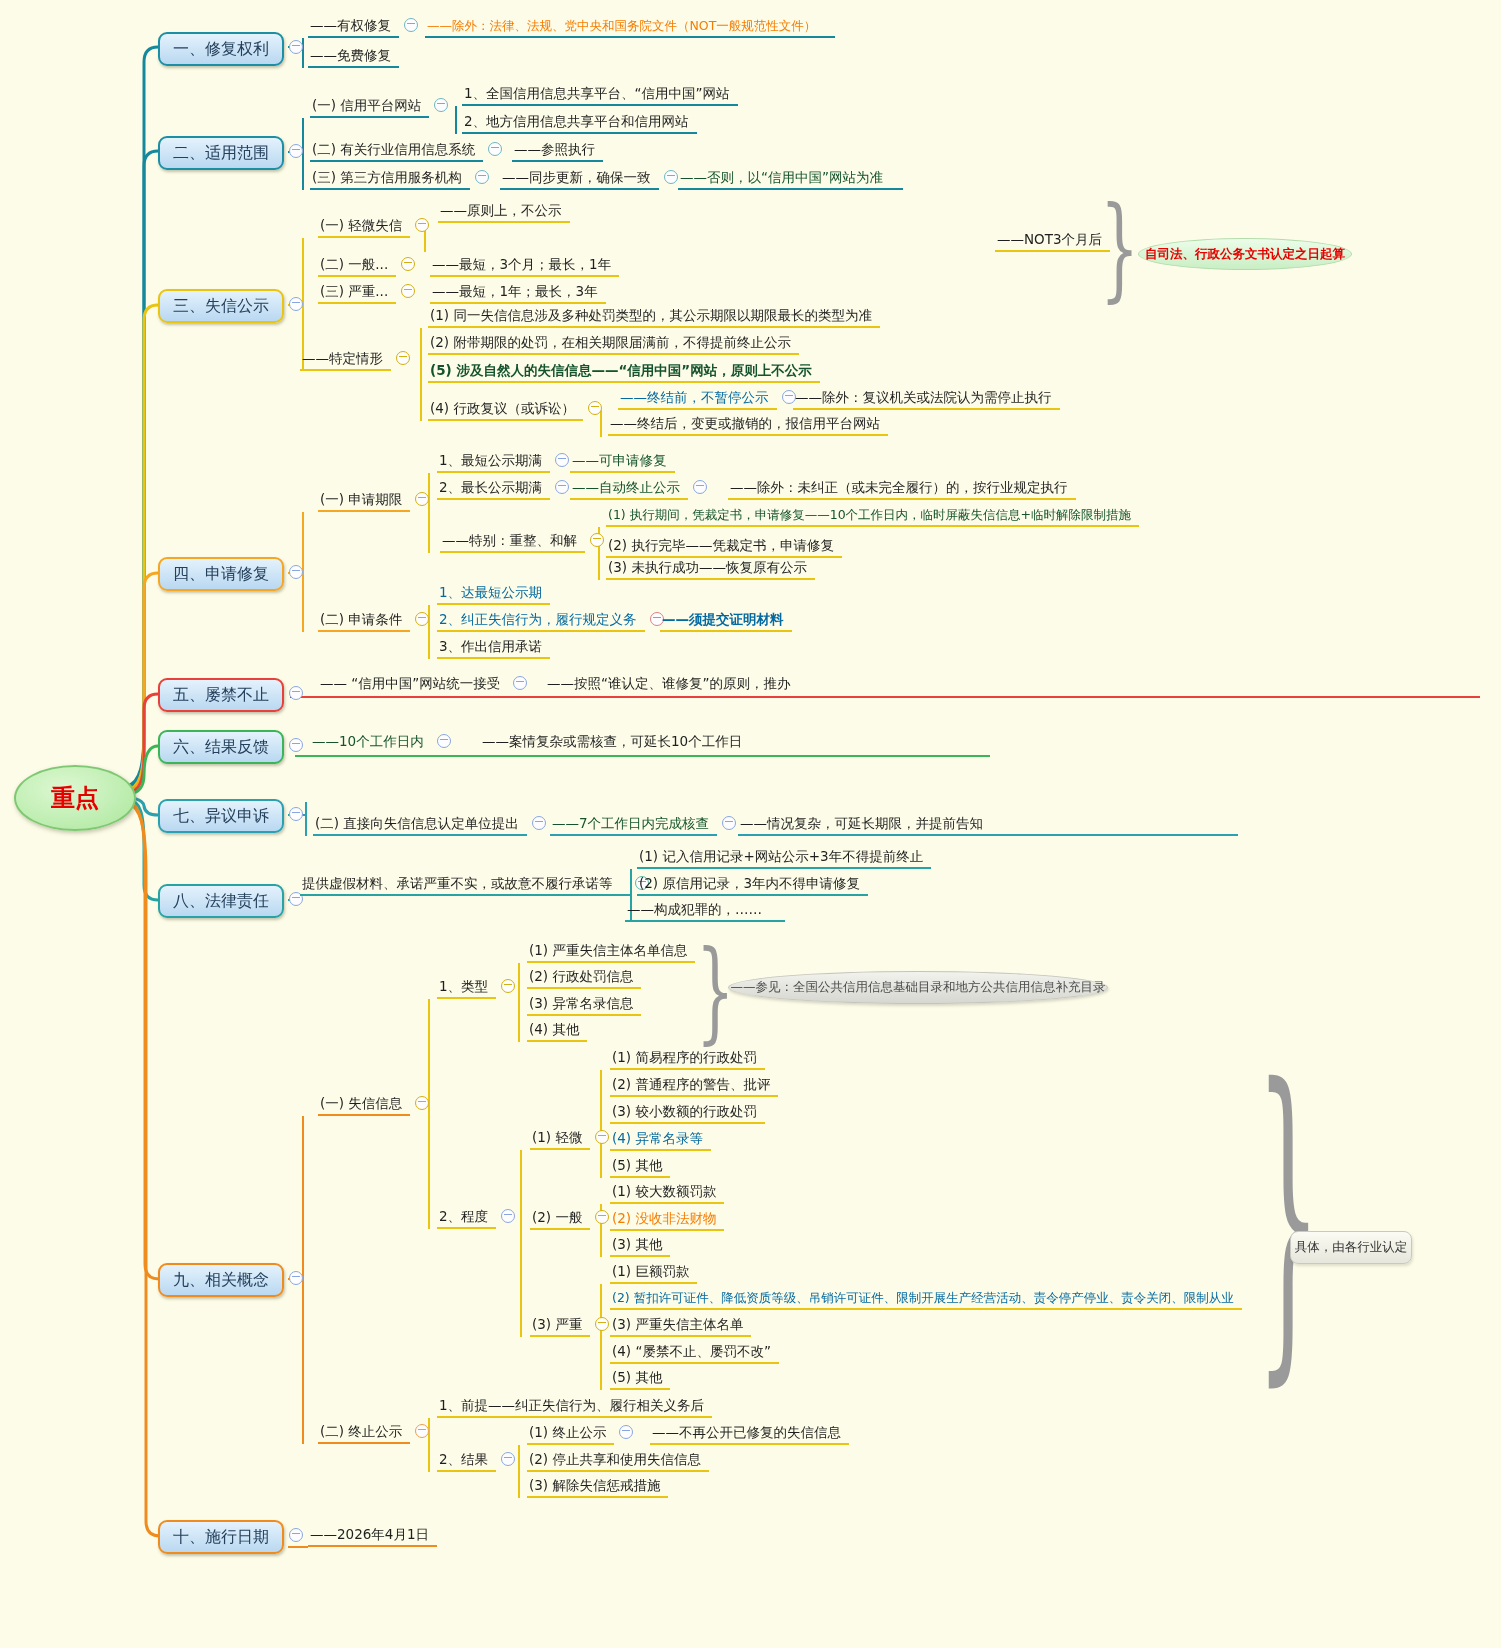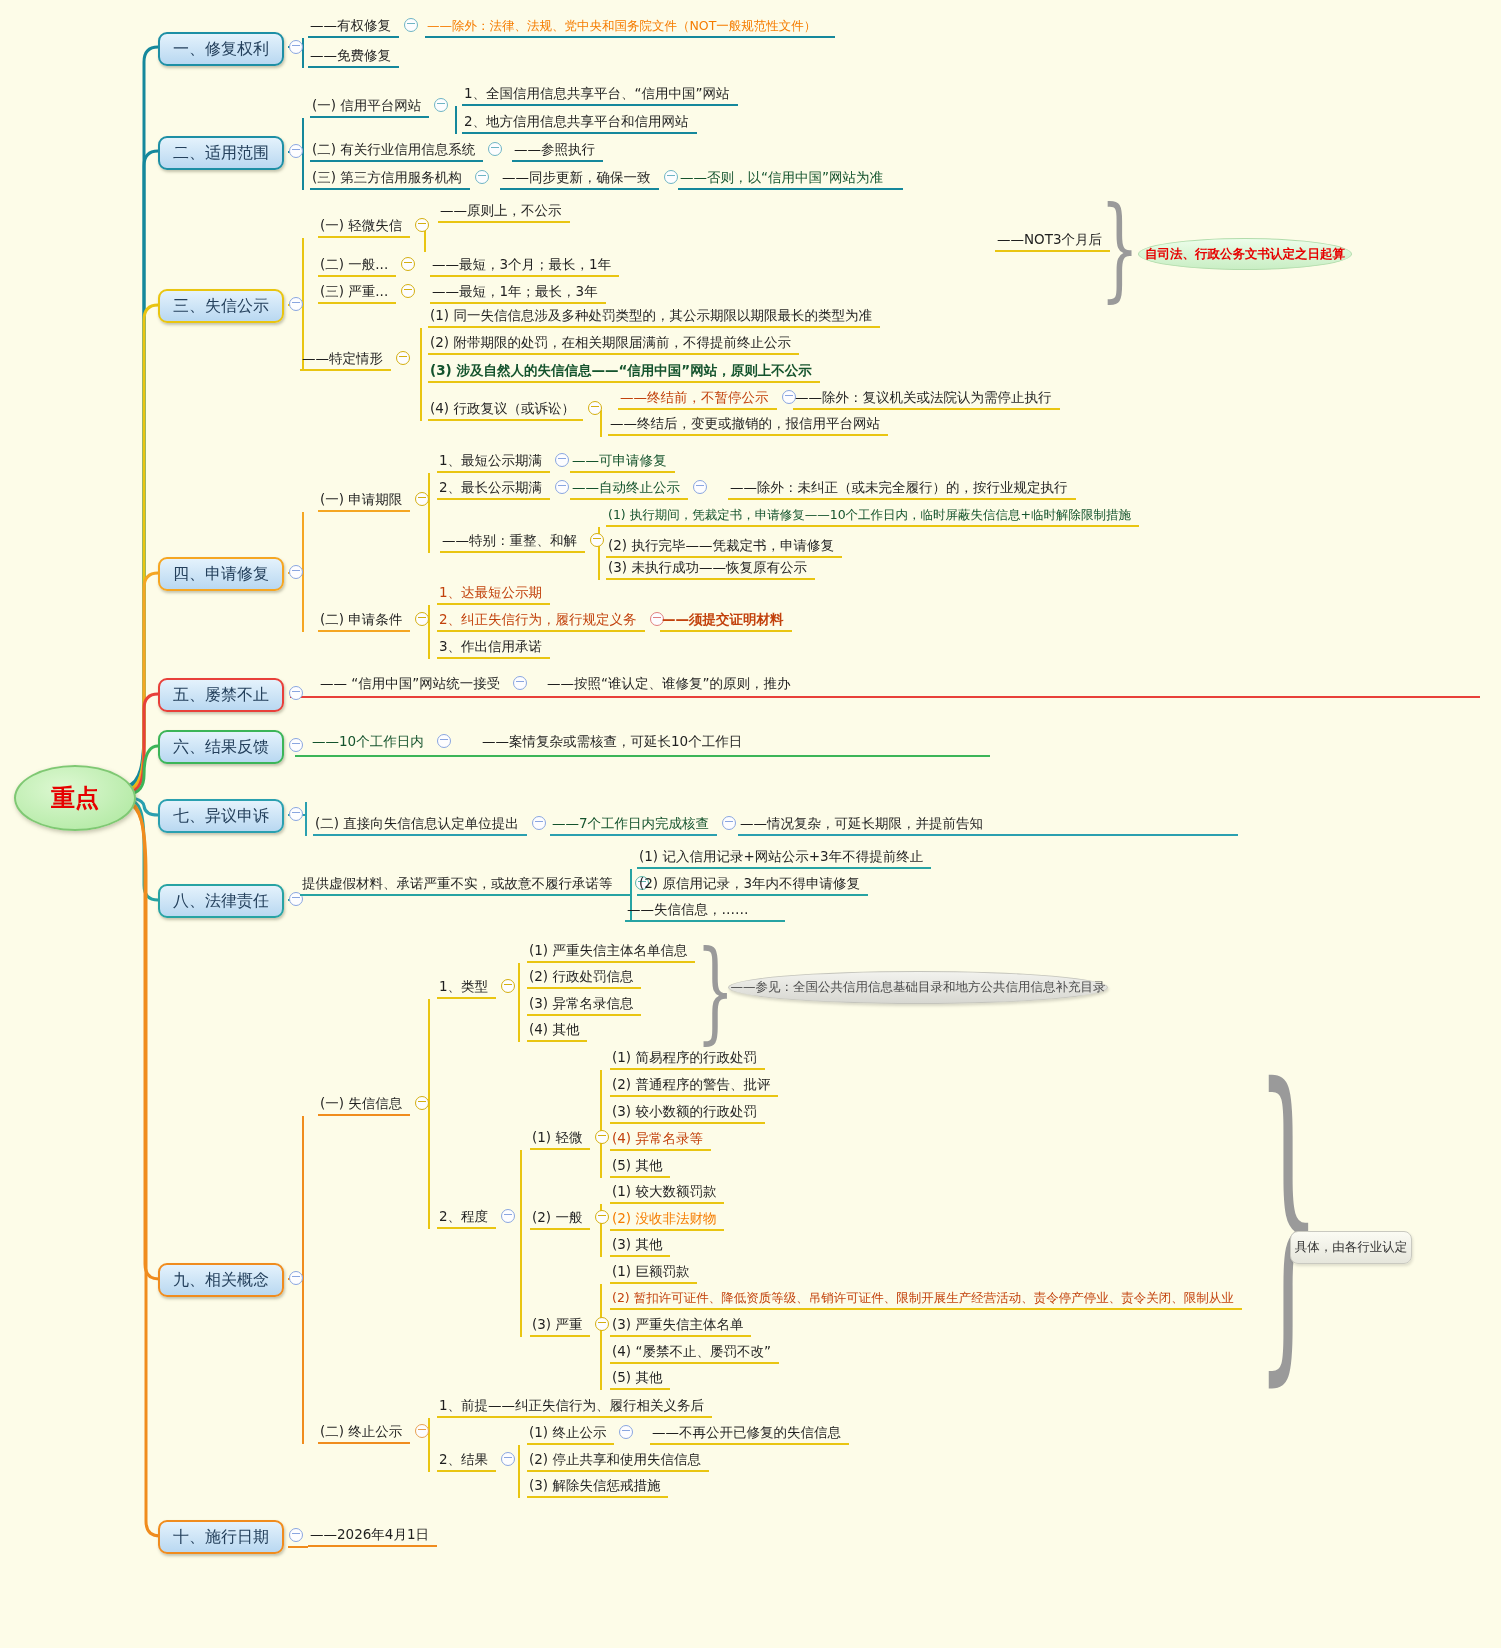--- a/index.html
+++ b/index.html
@@ -15,21 +15,21 @@
       display:flex;align-items:center;justify-content:center;font-size:24px;font-weight:bold;color:#e60000;
       box-shadow:1px 2px 4px rgba(90,90,60,.35)}
   .v{position:absolute;z-index:1;width:0;border-left:2px solid #888}
   .h{position:absolute;z-index:1;height:0;border-top:2px solid #888}
   
   .bt{border-color:#15889c}.by{border-color:#e9c511}.bo{border-color:#f5a623}.bo2{border-color:#f08c1e}
   .br{border-color:#e8403a}.bg{border-color:#3cb558}.bc{border-color:#2aa0b0}.bm{border-color:#27a3a3}
   .bd-t1{border-color:#1d8fa5}.bd-y{border-color:#e9c511}.bd-o{border-color:#f5a623}.bd-o2{border-color:#f08c1e}
   .bd-r{border-color:#e8403a}.bd-g{border-color:#3cb558}.bd-c{border-color:#2aa0b0}.bd-m{border-color:#27a3a3}
   
-  .cb{color:#14532d}.cr{color:#c2410c}.co{color:#f57c00}.bold{font-weight:bold}.sm{font-size:12.5px}
+  .cb{color:#14532d}.cr{color:#0369a1}.co{color:#f57c00}.bold{font-weight:bold}.sm{font-size:12.5px}
   
   .i{width:12px;height:12px;flex:none;border:1px solid currentColor;border-radius:50%;
      background:#fdfdff;margin:0 0 4px 5px;position:relative;color:#8aa6e0}
   .i::after{content:"";position:absolute;left:2px;right:2px;top:4px;border-top:1px solid currentColor}
   .ic-y{color:#d4af10}.ic-b{color:#8aa6e0}.ic-t{color:#6fb5c4}.ic-r{color:#e08080}.ic-m{color:#5ab5a8}.ic-o{color:#e8a050}
   .brace{position:absolute;z-index:1;color:#9a9a9a;font-family:"DejaVu Serif","Liberation Serif",serif;font-weight:200}
   .note{position:absolute;z-index:3;border-radius:50%;display:flex;align-items:center;justify-content:center;
         font-size:12.5px;white-space:nowrap}
   .note-green{background:linear-gradient(#ecfdea,#c9eec4);border:1px solid #b2dcac;color:#e60000;font-weight:bold}
   .note-gray{background:linear-gradient(#f2f2ee,#d7d7d1);border:1px solid #c4c4bc;color:#4a4a4a;box-shadow:1px 2px 3px rgba(0,0,0,.15)}
@@ -201,21 +201,21 @@
       <span class="t by">——特定情形</span>
       <span class="i ic-y"></span>
     </div>
   <div class="n" style="left:428px;top:306px">
       <span class="t by">(1) 同一失信信息涉及多种处罚类型的，其公示期限以期限最长的类型为准</span>
     </div>
   <div class="n" style="left:428px;top:333px">
       <span class="t by">(2) 附带期限的处罚，在相关期限届满前，不得提前终止公示</span>
     </div>
   <div class="n" style="left:428px;top:361px">
-      <span class="t by cb bold">(3) 涉及自然人的失信信息——“信用中国”网站，原则上不公示</span>
+      <span class="t by cb bold">(5) 涉及自然人的失信信息——“信用中国”网站，原则上不公示</span>
     </div>
   <div class="n" style="left:428px;top:399px">
       <span class="t by">(4) 行政复议（或诉讼）</span>
       <span class="i ic-y"></span>
     </div>
   <div class="n" style="left:618px;top:388px">
       <span class="t by cr">——终结前，不暂停公示</span>
       <span class="i ic-b"></span>
     </div>
   <div class="n" style="left:793px;top:388px">
@@ -310,21 +310,21 @@
       <span class="t bm" style="width:320px">提供虚假材料、承诺严重不实，或故意不履行承诺等</span>
       <span class="i ic-m"></span>
     </div>
   <div class="n" style="left:637px;top:847px">
       <span class="t bm">(1) 记入信用记录+网站公示+3年不得提前终止</span>
     </div>
   <div class="n" style="left:637px;top:874px">
       <span class="t bm">(2) 原信用记录，3年内不得申请修复</span>
     </div>
   <div class="n" style="left:625px;top:900px">
-      <span class="t bm" style="width:150px">——失信信息，……</span>
+      <span class="t bm" style="width:150px">——构成犯罪的，……</span>
     </div>
 
   <div class="n" style="left:318px;top:1094px">
       <span class="t bo2">(一) 失信信息</span>
       <span class="i ic-y"></span>
     </div>
   <div class="n" style="left:437px;top:977px">
       <span class="t by">1、类型</span>
       <span class="i ic-y"></span>
     </div>

